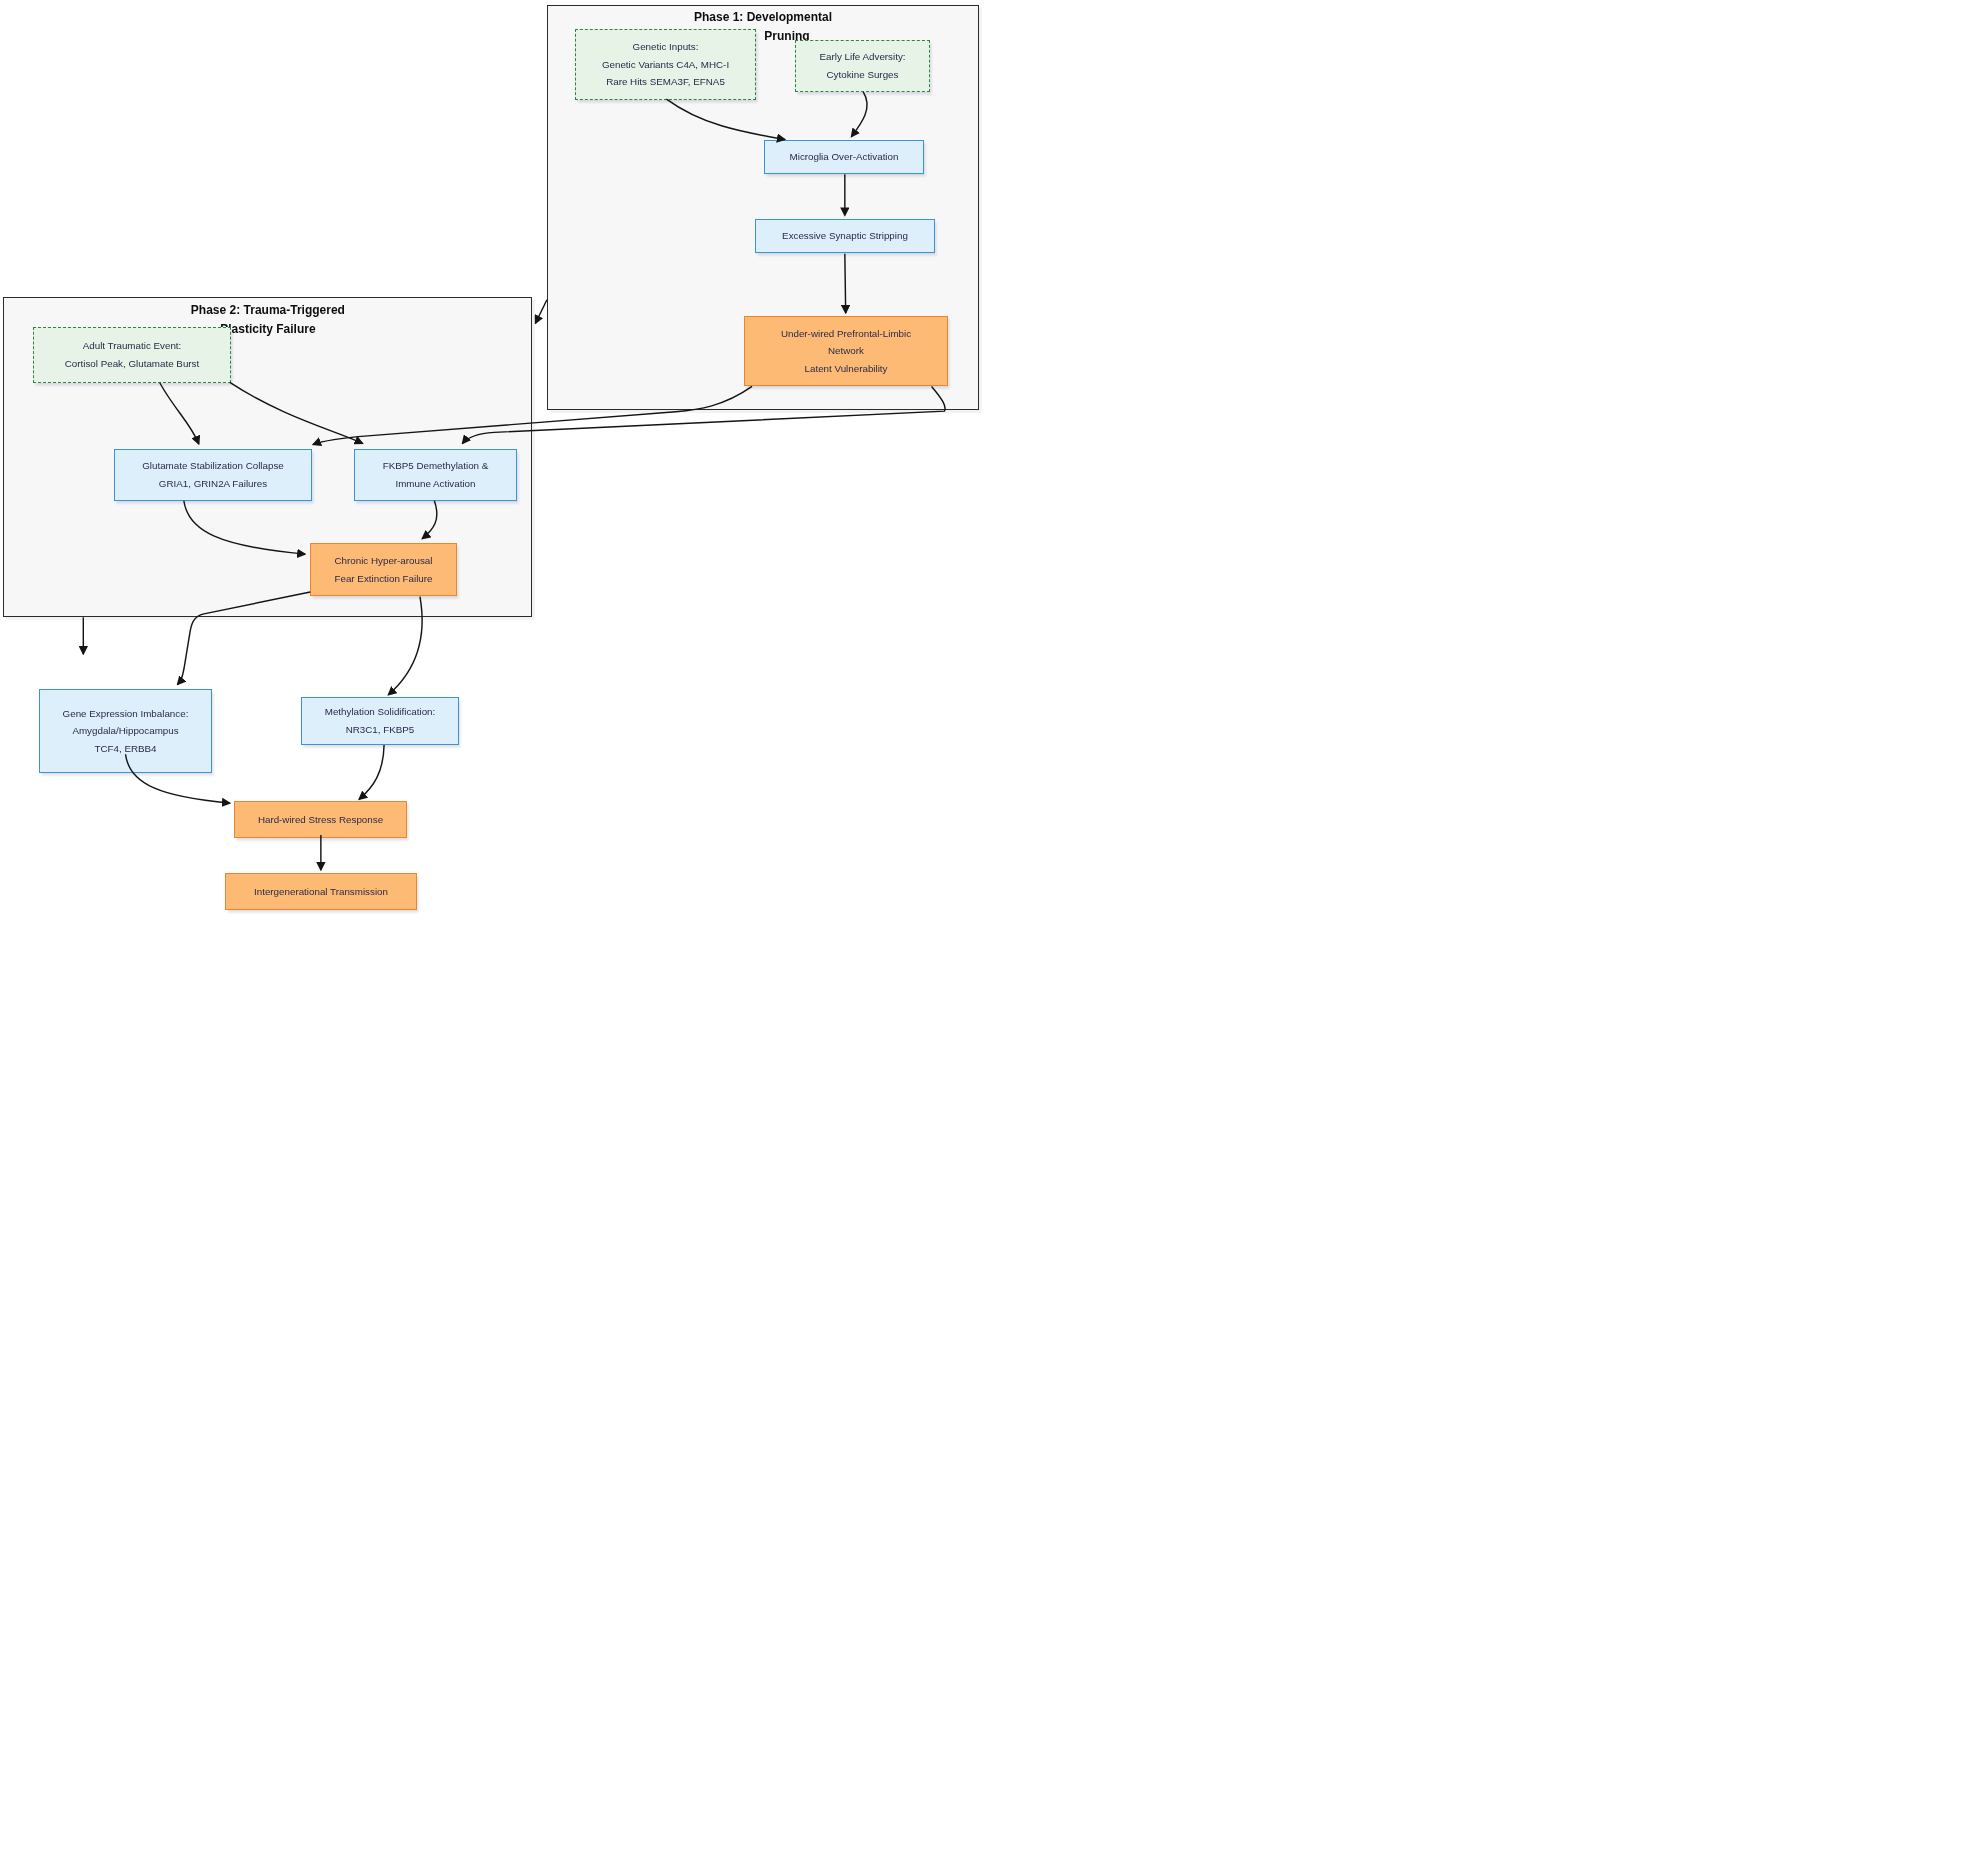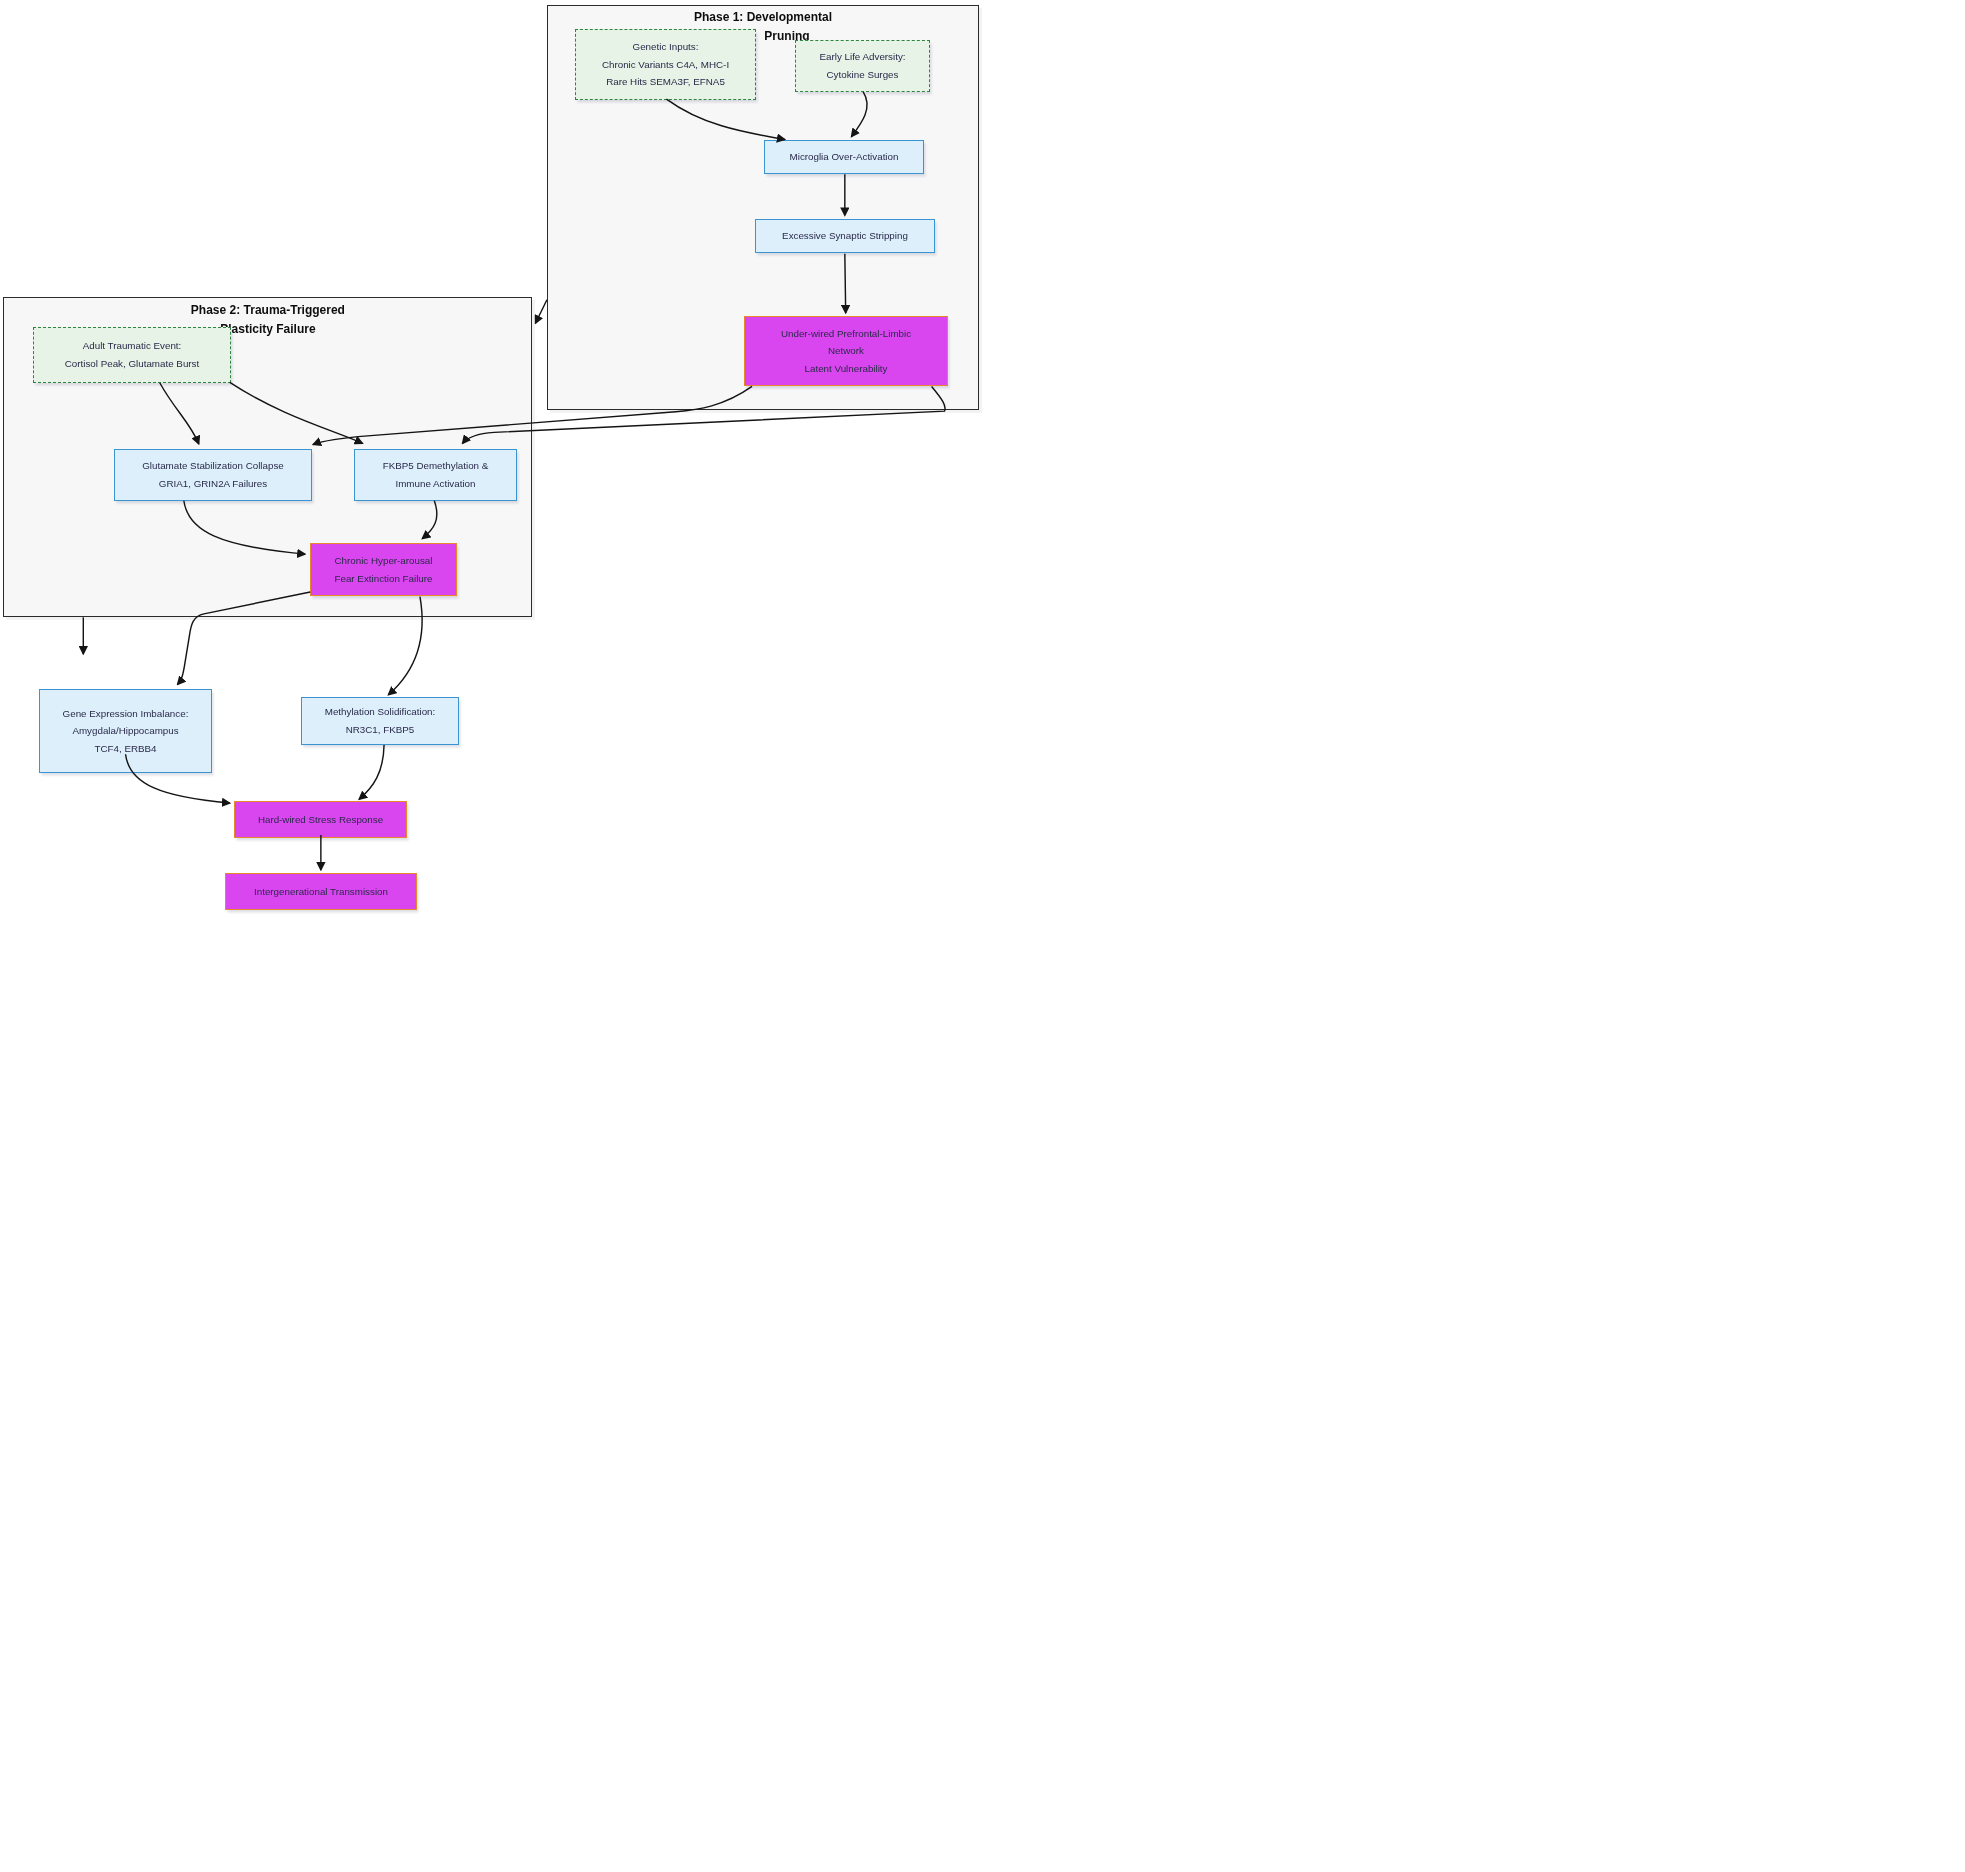--- a/index.html
+++ b/index.html
@@ -17,21 +17,21 @@
   }
   .node {
     position:absolute; display:flex; flex-direction:column; justify-content:center;
     align-items:center; text-align:center; font-size:9.8px; color:#2a2a4a;
     line-height:1.8; z-index:2; box-sizing:border-box; padding:1.1px 3.4px;
     box-shadow:2.3px 2.9px 2.3px rgba(110,120,140,0.22);
   }
   .node span { display:block; white-space:nowrap; }
   .node.input   { background:#e6f3e6; border:1.7px dashed #2e8540; }
   .node.process { background:#ddeffb; border:1.7px solid #3994d1; }
-  .node.outcome { background:#d946ef; border:1.7px solid #e8872c; }
+  .node.outcome { background:#fdba74; border:1.7px solid #e8872c; }
   svg.arrows {
     position:absolute; left:0; top:0; width:983px; height:936px;
     z-index:3; pointer-events:none;
   }
   path.arrow { fill:none; stroke:#141414; stroke-width:5px; }
 </style>
 </head>
 <body>
 
 <div class="canvas">
@@ -42,21 +42,21 @@
   </div>
 
   <div class="container" style="left:3.4px; top:297px; width:529px; height:320px;">
     <div class="phase-title-line" style="top:5.2px;">Phase 2: Trauma-Triggered</div>
     <div class="phase-title-line" style="top:24px;">Plasticity Failure</div>
   </div>
 
 
   <div class="node input" style="left:575px; top:29px; width:181px; height:71px;">
     <span>Genetic Inputs:</span>
-    <span>Chronic Variants C4A, MHC-I</span>
+    <span>Genetic Variants C4A, MHC-I</span>
     <span>Rare Hits SEMA3F, EFNA5</span>
   </div>
 
   <div class="node input" style="left:795px; top:40px; width:135px; height:52px;">
     <span>Early Life Adversity:</span>
     <span>Cytokine Surges</span>
   </div>
 
   <div class="node process" style="left:764px; top:140px; width:160px; height:34px;">
     <span>Microglia Over-Activation</span>

